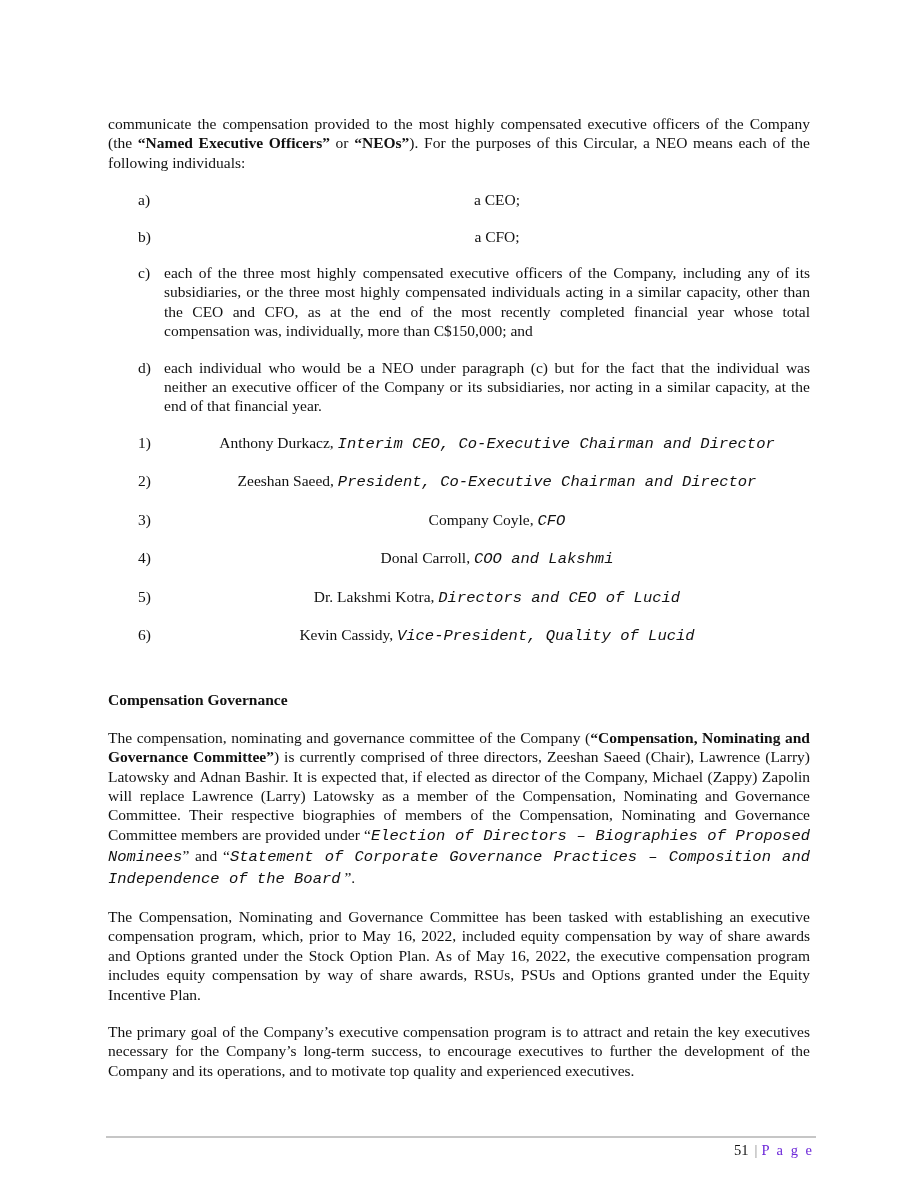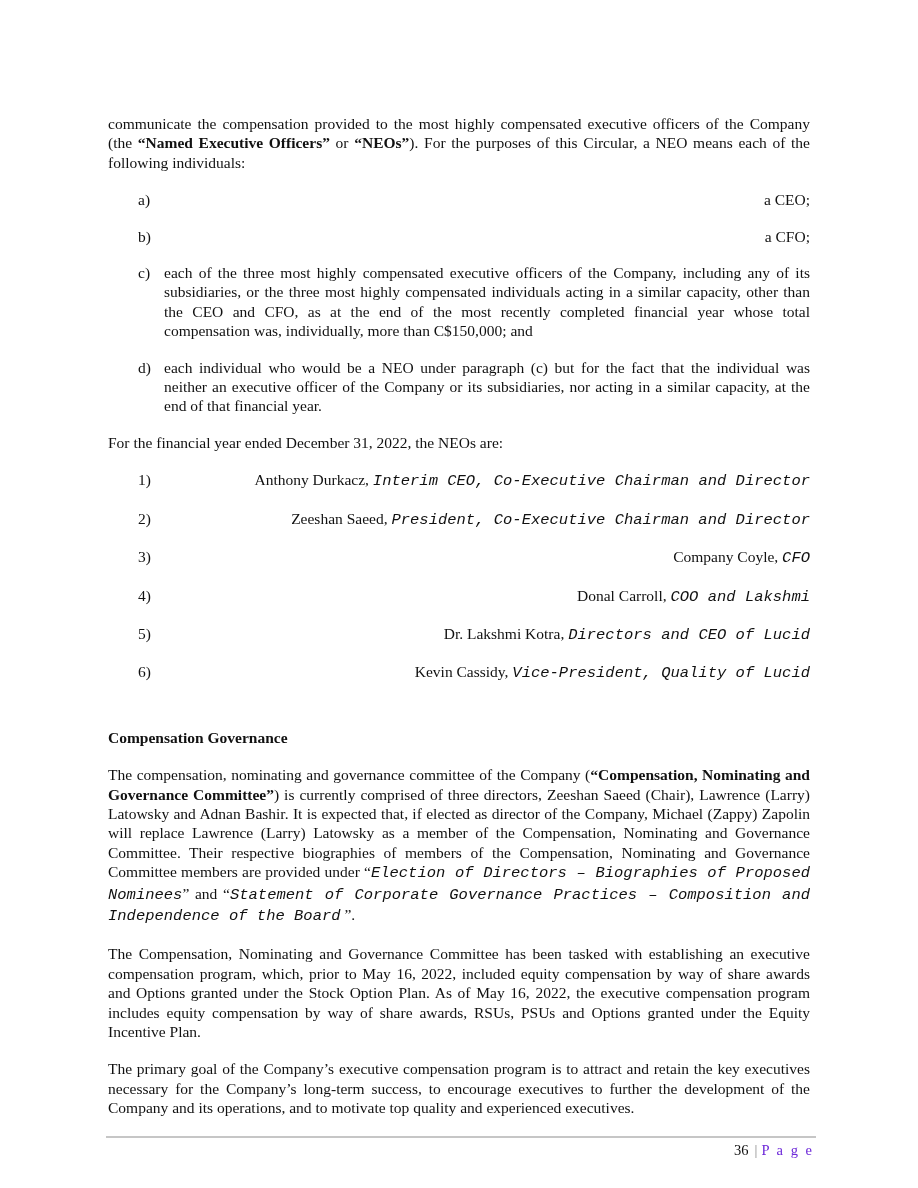--- a/index.html
+++ b/index.html
@@ -40,21 +40,21 @@
     margin: 0 0 17px 0;
     padding-left: 30px;
   }
   .marker {
     flex: 0 0 26px;
   }
   .item-text {
     flex: 1;
     text-align: justify;
   }
-  .item-text.left { text-align: right; margin-left: 20px; }
+  .item-text.left { text-align: center; margin-left: 20px; }
   .footer {
     position: absolute;
     left: 106px;
     top: 1136px;
     width: 710px;
   }
   .footer-rule {
     border: none;
     border-top: 2px solid #c6c6c6;
     margin: 0 0 3px 0;
@@ -93,21 +93,20 @@
     <div class="list-item">
       <span class="marker">c)</span>
       <span class="item-text">each of the three most highly compensated executive officers of the Company, including any of its subsidiaries, or the three most highly compensated individuals acting in a similar capacity, other than the CEO and CFO, as at the end of the most recently completed financial year whose total compensation was, individually, more than C$150,000; and</span>
     </div>
     <div class="list-item">
       <span class="marker">d)</span>
       <span class="item-text">each individual who would be a NEO under paragraph (c) but for the fact that the individual was neither an executive officer of the Company or its subsidiaries, nor acting in a similar capacity, at the end of that financial year.</span>
     </div>
   </div>
 
-  <p class="para left">For the financial year ended December 31, 2022, the NEOs are:</p>
 
   <div class="list">
     <div class="list-item">
       <span class="marker">1)</span>
       <span class="item-text left"><span>Anthony Durkacz, </span><span class="i">Interim CEO, Co-Executive Chairman and Director</span></span>
     </div>
     <div class="list-item">
       <span class="marker">2)</span>
       <span class="item-text left"><span>Zeeshan Saeed, </span><span class="i">President, Co-Executive Chairman and Director</span></span>
     </div>
@@ -134,14 +133,14 @@
   <p class="para"><span>The compensation, nominating and governance committee of the Company (</span><span class="b">“Compensation, Nominating and Governance Committee”</span><span>) is currently comprised of three directors, Zeeshan Saeed (Chair), Lawrence (Larry) Latowsky and Adnan Bashir. It is expected that, if elected as director of the Company, Michael (Zappy) Zapolin will replace Lawrence (Larry) Latowsky as a member of the Compensation, Nominating and Governance Committee. Their respective biographies of members of the Compensation, Nominating and Governance Committee members are provided under “</span><span class="i">Election of Directors – Biographies of Proposed Nominees</span><span>” and “</span><span class="i">Statement of Corporate Governance Practices – Composition and Independence of the Board</span><span> ”.</span></p>
 
   <p class="para">The Compensation, Nominating and Governance Committee has been tasked with establishing an executive compensation program, which, prior to May 16, 2022, included equity compensation by way of share awards and Options granted under the Stock Option Plan. As of May 16, 2022, the executive compensation program includes equity compensation by way of share awards, RSUs, PSUs and Options granted under the Equity Incentive Plan.</p>
 
   <p class="para">The primary goal of the Company’s executive compensation program is to attract and retain the key executives necessary for the Company’s long-term success, to encourage executives to further the development of the Company and its operations, and to motivate top quality and experienced executives.</p>
 
 </div>
 
 <div class="footer">
   <hr class="footer-rule">
-  <div class="footer-text"><span>36</span><span class="footer-sep">|</span><span class="footer-page-word">P a g e</span></div>
+  <div class="footer-text"><span>51</span><span class="footer-sep">|</span><span class="footer-page-word">P a g e</span></div>
 </div>
 
 </body></html>

